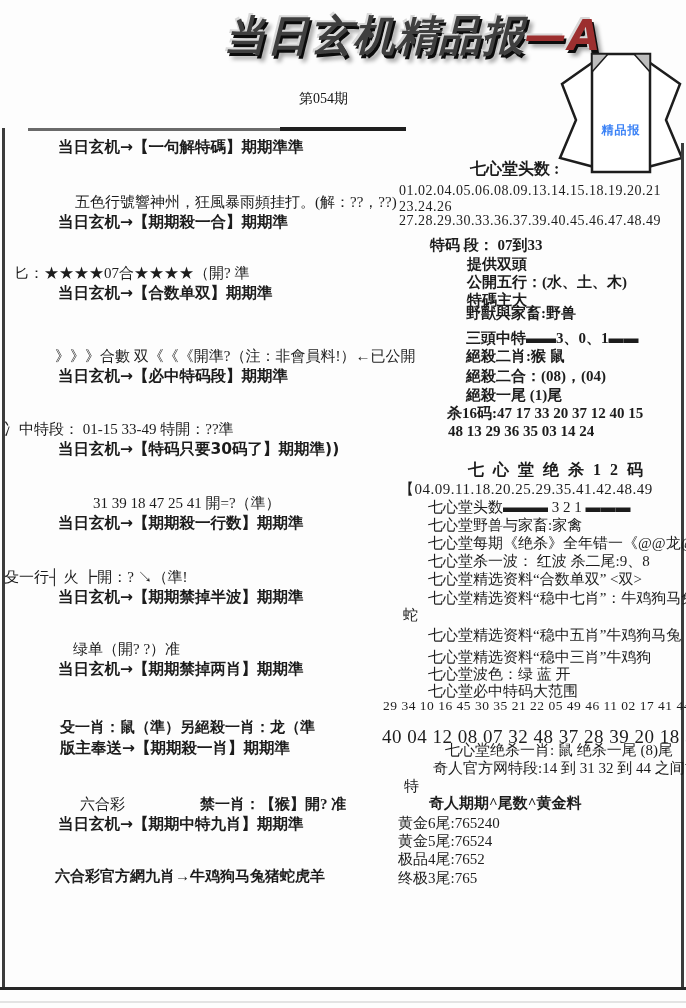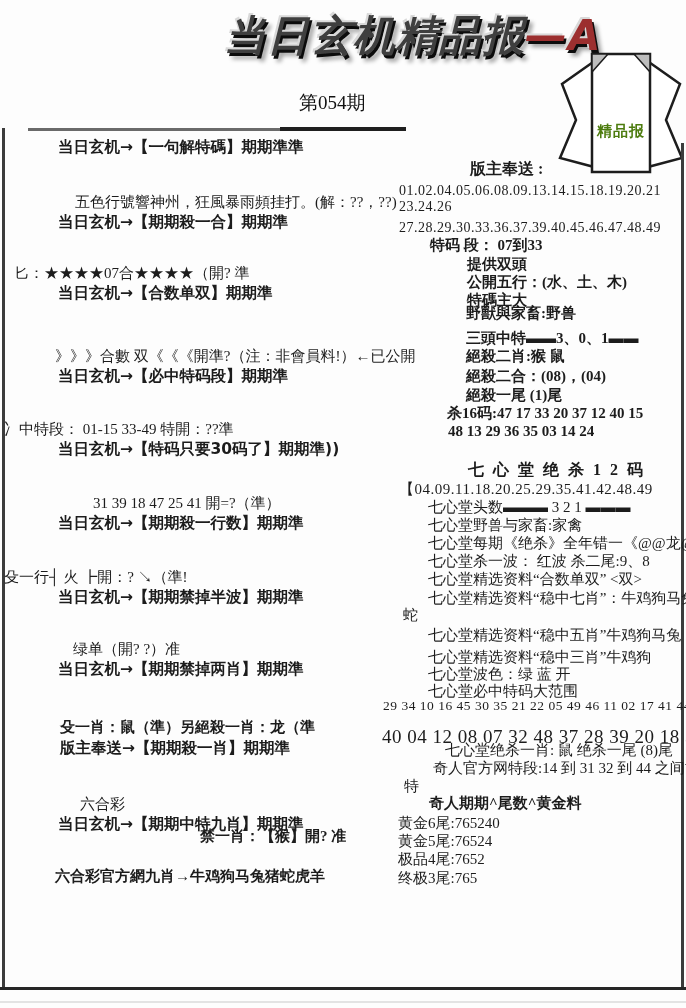--- a/index.html
+++ b/index.html
@@ -17,25 +17,25 @@
     font-size:42px; letter-spacing:1px; color:#3f3f3f;
     text-shadow:-2px -2px 0 #d9d9d9, 2px 3px 0 #0c0c0c, 5px 6px 4px #9a9a9a;
   }
   .big-title .suffix { color:#9c2f2f; }
   .result-line {
     position:absolute; left:22px; top:56px;
     font-family:"DejaVu Sans", sans-serif; font-weight:bold;
     font-size:23px; color:#e91208; letter-spacing:0.5px;
     text-shadow:2px 2px 0 #3d3d3d;
   }
-  .issue-line { position:absolute; left:299px; top:90px; font-size:19px; color:#111; }
+  .issue-line { position:absolute; left:299px; top:90px; font-size:14px; color:#111; }
   .banner { position:absolute; left:556px; top:40px; width:130px; height:140px; }
   .banner .label-pos {
     position:absolute; left:0; top:82px; width:130px; text-align:center;
-    font-size:15px; font-weight:bold; color:#4d7c0f; letter-spacing:1px;
+    font-size:12px; font-weight:bold; color:#3b82f6; letter-spacing:1px;
   }
   .rule { position:absolute; background:#3c3c3c; }
   .numbers { letter-spacing:0.5px; font-size:14px; }
   .section-head { font-weight:bold; font-size:16px; }
   .spaced-head { font-weight:bold; font-size:16px; letter-spacing:9px; }
 </style>
 </head>
 <body>
 
 <div class="sheet">
@@ -72,28 +72,28 @@
   <div class="ln brand" style="left:58px; top:440px;">当日玄机→【特码只要30码了】期期準))</div>
   <div class="ln" style="left:93px; top:494px;">31 39 18 47 25 41   開=?（準）</div>
   <div class="ln brand" style="left:58px; top:514px;">当日玄机→【期期殺一行数】期期準</div>
   <div class="ln" style="left:4px; top:568px;">殳一行┤ 火 ┣開：?  ↘（準!</div>
   <div class="ln brand" style="left:58px; top:588px;">当日玄机→【期期禁掉半波】期期準</div>
   <div class="ln" style="left:73px; top:640px;">绿单（開? ?）准</div>
   <div class="ln brand" style="left:58px; top:660px;">当日玄机→【期期禁掉两肖】期期準</div>
   <div class="ln semibold" style="left:60px; top:718px;">殳一肖：鼠（準）另絕殺一肖：龙（準</div>
   <div class="ln brand" style="left:60px; top:739px;">版主奉送→【期期殺一肖】期期準</div>
   <div class="ln" style="left:80px; top:795px;">六合彩</div>
-  <div class="ln semibold" style="left:200px; top:795px;margin-top:32px;">禁一肖：【猴】開? 准</div>
+  <div class="ln semibold" style="left:200px; top:795px;">禁一肖：【猴】開? 准</div>
   <div class="ln brand" style="left:58px; top:815px;">当日玄机→【期期中特九肖】期期準</div>
   <div class="ln semibold" style="left:55px; top:867px;">六合彩官方網九肖→牛鸡狗马兔猪蛇虎羊</div>
 
-  <div class="ln section-head" style="left:470px; top:159px;">版主奉送 :</div>
+  <div class="ln section-head" style="left:470px; top:159px;">七心堂头数 :</div>
   <div class="ln numbers" style="left:399px; top:183px;">01.02.04.05.06.08.09.13.14.15.18.19.20.21</div>
   <div class="ln numbers" style="left:399px; top:199px;">23.24.26</div>
-  <div class="ln numbers" style="left:399px; top:213px;margin-top:7px;">27.28.29.30.33.36.37.39.40.45.46.47.48.49</div>
+  <div class="ln numbers" style="left:399px; top:213px;">27.28.29.30.33.36.37.39.40.45.46.47.48.49</div>
   <div class="ln semibold" style="left:430px; top:236px;">特码 段：  07到33</div>
   <div class="ln semibold" style="left:467px; top:255px;">提供双頭</div>
   <div class="ln semibold" style="left:467px; top:273px;">公開五行：(水、土、木)</div>
   <div class="ln semibold" style="left:467px; top:291px;">特碼主大</div>
   <div class="ln semibold" style="left:466px; top:304px;">野獸與家畜:野兽</div>
   <div class="ln semibold" style="left:466px; top:329px;">三頭中特▬▬3、0、1▬▬</div>
   <div class="ln semibold" style="left:466px; top:347px;">絕殺二肖:猴 鼠</div>
   <div class="ln semibold" style="left:466px; top:367px;">絕殺二合：(08)，(04)</div>
   <div class="ln semibold" style="left:466px; top:386px;">絕殺一尾 (1)尾</div>
   <div class="ln semibold" style="left:447px; top:404px;">杀16码:47  17  33  20  37  12  40  15</div>

